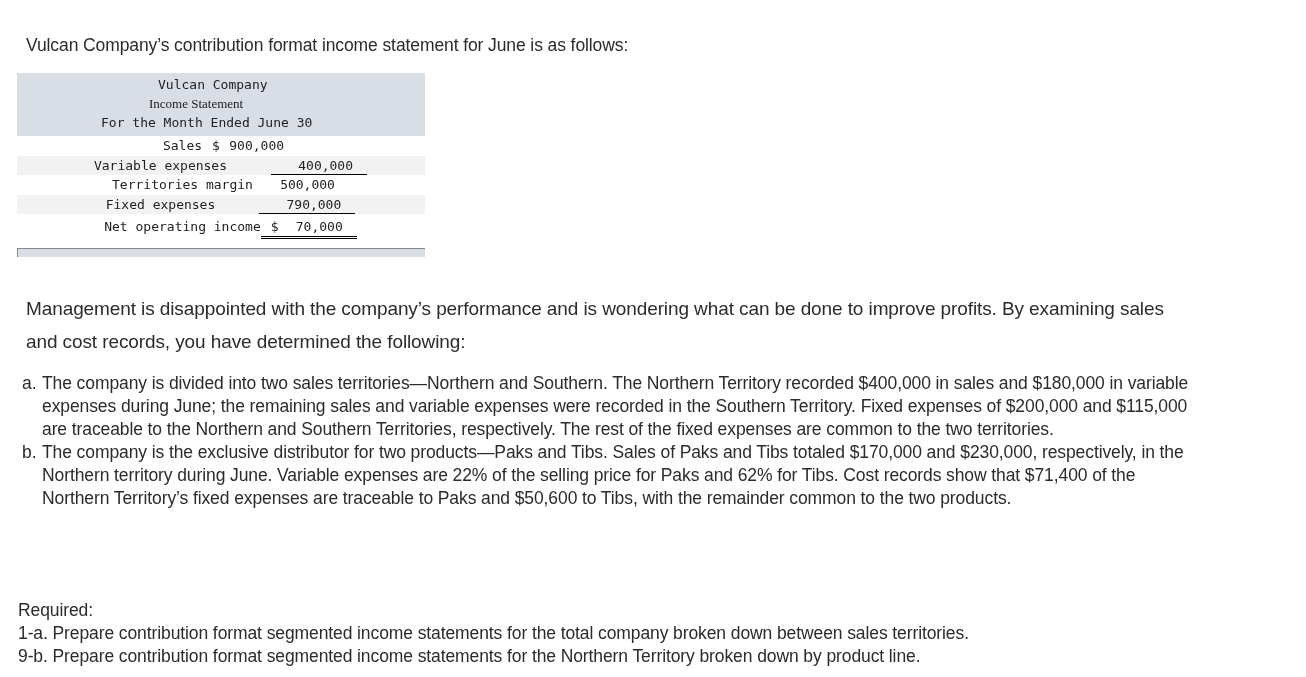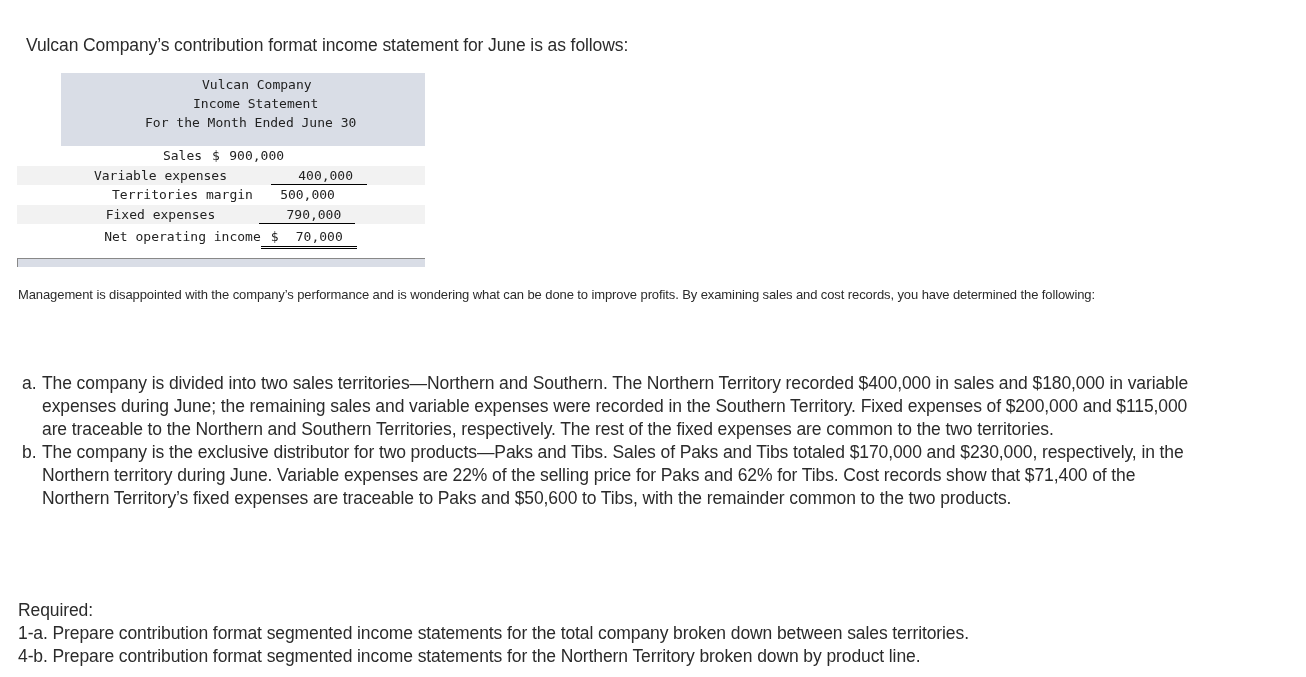--- a/index.html
+++ b/index.html
@@ -9,45 +9,45 @@
   }
   .intro {
     position: absolute; left: 18px; top: 27px;
     font-size: 17.5px; letter-spacing: -0.1px; margin: 8px;
   }
   .stmt {
     position: absolute; left: 17px; top: 73px; width: 408px;
     font-family: "DejaVu Sans Mono", monospace; font-size: 13px; color: #222;
   }
   .stmt-head {
-    background: #d9dde6; text-align: left; padding-top: 2px; padding-bottom: 14px; margin-left: 44px;
+    background: #d9dde6; text-align: left; padding-top: 2px; padding-bottom: 4px;
   }
   .stmt-head div { height: 19px; line-height: 19px; }
   .stmt-head .h1 { padding-left: 141px; }
-  .stmt-head .h2 { padding-left: 132px; }
+  .stmt-head .h2 { padding-left: 132px; font-family: Liberation Serif, serif; }
   .stmt-head .h3 { padding-left: 84px; }
   .row {
     display: flex; justify-content: center; height: 19.5px; line-height: 19px;
     padding-left: 19px; position: relative;
   }
   .row.alt { background: #f2f2f2; gap: 44px; }
   .row .val {
     width: 96px; text-align: right; padding-right: 14px; box-sizing: border-box;
     position: relative; margin-right: 0;
   }
   .row .val .dollar { position: absolute; left: 10px; }
   .underline { border-bottom: 1px solid #000; }
   .row.total { height: 25px; line-height: 25px; }
   .dbl { border-bottom: 3px double #000; }
   .stmt-foot {
     margin-top: 9px; height: 8px; background: #d9dde6;
     border-top: 1px solid #888; border-left: 1px solid #888;
   }
   .para {
-    position: absolute; left: 18px; font-size: 13px; line-height: 22px; margin: 0;
+    position: absolute; left: 18px; font-size: 19px; line-height: 33px; margin: 8px;
     letter-spacing: -0.1px;
   }
   .p-mgmt { top: 284px; width: 1170px; }
   .list { position: absolute; left: 22px; top: 372px; width: 1180px; font-size: 17.5px; line-height: 23px; letter-spacing: -0.1px; }
   .item { display: flex; }
   .item .lbl { width: 20px; flex: none; }
   .item .txt { flex: 1; }
   .req { position: absolute; left: 18px; top: 599px; font-size: 17.5px; line-height: 23px; letter-spacing: -0.1px; }
   .req .title { font-weight: normal; }
 </style>
@@ -94,14 +94,14 @@
   </div>
   <div class="item">
     <span class="lbl">b.</span>
     <span class="txt">The company is the exclusive distributor for two products—Paks and Tibs. Sales of Paks and Tibs totaled $170,000 and $230,000, respectively, in the Northern territory during June. Variable expenses are 22% of the selling price for Paks and 62% for Tibs. Cost records show that $71,400 of the Northern Territory’s fixed expenses are traceable to Paks and $50,600 to Tibs, with the remainder common to the two products.</span>
   </div>
 </div>
 
 <div class="req">
   <div class="title">Required:</div>
   <div>1-a. Prepare contribution format segmented income statements for the total company broken down between sales territories.</div>
-  <div>4-b. Prepare contribution format segmented income statements for the Northern Territory broken down by product line.</div>
+  <div>9-b. Prepare contribution format segmented income statements for the Northern Territory broken down by product line.</div>
 </div>
 
 </body></html>

